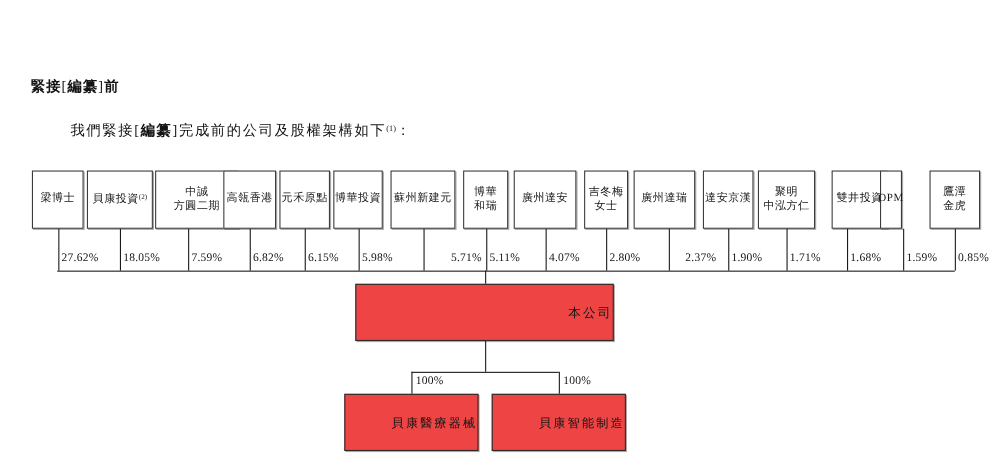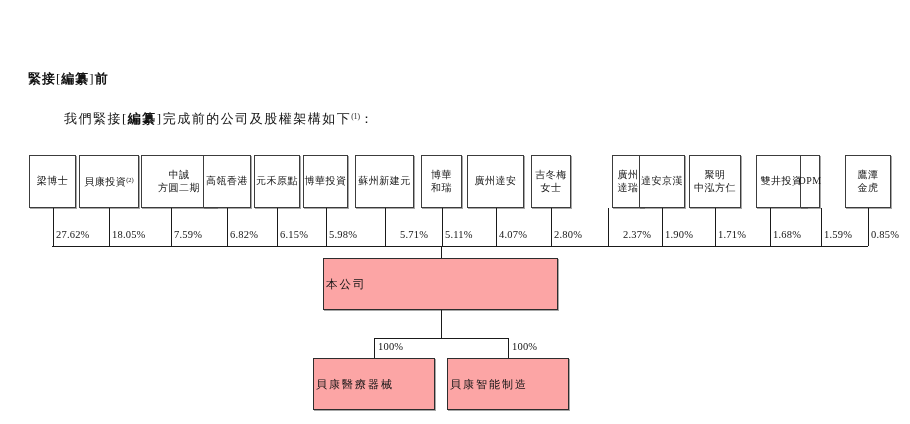--- a/index.html
+++ b/index.html
@@ -15,24 +15,24 @@
   .intro{position:absolute;left:64px;top:110px;font-size:13px;letter-spacing:1.5px;white-space:nowrap;}
   .intro b{font-weight:bold;}
   .fnsup{font-size:7.5px;vertical-align:4px;letter-spacing:0;}
 
   .sh-box{position:absolute;top:155px;height:53px;background:#fff;border:1.5px solid #3c3c3c;
       box-shadow:1px 1px 0 rgba(80,80,80,.5);box-sizing:border-box;
       display:flex;flex-direction:column;align-items:center;justify-content:center;
       text-align:center;font-size:10px;line-height:12.5px;letter-spacing:0.5px;}
   .sh-sup{font-size:6.5px;vertical-align:3px;letter-spacing:0;}
 
-  .gray-box{position:absolute;background:#fca5a5;border:1.5px solid #2d2d2d;
+  .gray-box{position:absolute;background:#ef4444;border:1.5px solid #2d2d2d;
       box-shadow:1px 1px 0 rgba(80,80,80,.5);box-sizing:border-box;
-      display:flex;align-items:center;justify-content:flex-start;
-      font-size:11.5px;letter-spacing:2px;text-indent:2px;}
+      display:flex;align-items:center;justify-content:flex-end;
+      font-size:11.5px;letter-spacing:2px;text-indent:2px;padding-left:40px;}
 
   .vline{position:absolute;width:1px;background:#1a1a1a;}
   .hline{position:absolute;height:1px;background:#1a1a1a;}
   .pct{position:absolute;font-size:10.5px;letter-spacing:0.2px;white-space:nowrap;}
 </style>
 </head>
 <body>
 
 <div class="page">
 
@@ -92,39 +92,39 @@
       <span class="pct" style="left: 280px; top: 229px;">6.15%</span>
       <div class="sh-box" style="left: 303px; width: 45px; text-align: right;">
         <span class="sh-line"><span>博華投資</span></span>
       </div>
       <div class="vline" style="left: 326px; top: 208px; height: 38px;"></div>
       <span class="pct" style="left: 329px; top: 229px;">5.98%</span>
       <div class="sh-box" style="left: 355px; width: 59px; justify-content: center;">
         <span class="sh-line"><span>蘇州新建元</span></span>
       </div>
       <div class="vline" style="left: 385px; top: 208px; height: 38px;"></div>
-      <span class="pct" style="left: 400px; top: 229px;">5.71%</span>
+      <span class="pct" style="left: 410px; top: 229px;">5.71%</span>
       <div class="sh-box" style="left: 421px; width: 41px;">
         <span class="sh-line"><span>博華</span></span>
         <span class="sh-line"><span>和瑞</span></span>
       </div>
       <div class="vline" style="left: 442px; top: 208px; height: 38px;"></div>
       <span class="pct" style="left: 445px; top: 229px;">5.11%</span>
       <div class="sh-box" style="left: 467px; width: 57px;">
         <span class="sh-line"><span>廣州達安</span></span>
       </div>
       <div class="vline" style="left: 496px; top: 208px; height: 38px;"></div>
       <span class="pct" style="left: 499px; top: 229px;">4.07%</span>
       <div class="sh-box" style="left: 531px; width: 40px;">
         <span class="sh-line"><span>吉冬梅</span></span>
         <span class="sh-line"><span>女士</span></span>
       </div>
       <div class="vline" style="left: 551px; top: 208px; height: 38px;"></div>
       <span class="pct" style="left: 554px; top: 229px;">2.80%</span>
-      <div class="sh-box" style="left: 612px; width: 32px;">
+      <div class="sh-box" style="left: 576px; width: 56px;">
         <span class="sh-line"><span>廣州達瑞</span></span>
       </div>
       <div class="vline" style="left: 608px; top: 208px; height: 38px;"></div>
       <span class="pct" style="left: 611px; top: 229px; margin-left: 12px;">2.37%</span>
       <div class="sh-box" style="left: 639px; width: 46px; align-items: center;">
         <span class="sh-line"><span>達安京漢</span></span>
       </div>
       <div class="vline" style="left: 662px; top: 208px; height: 38px;"></div>
       <span class="pct" style="left: 665px; top: 229px;">1.90%</span>
       <div class="sh-box" style="left: 689px; width: 52px;">

